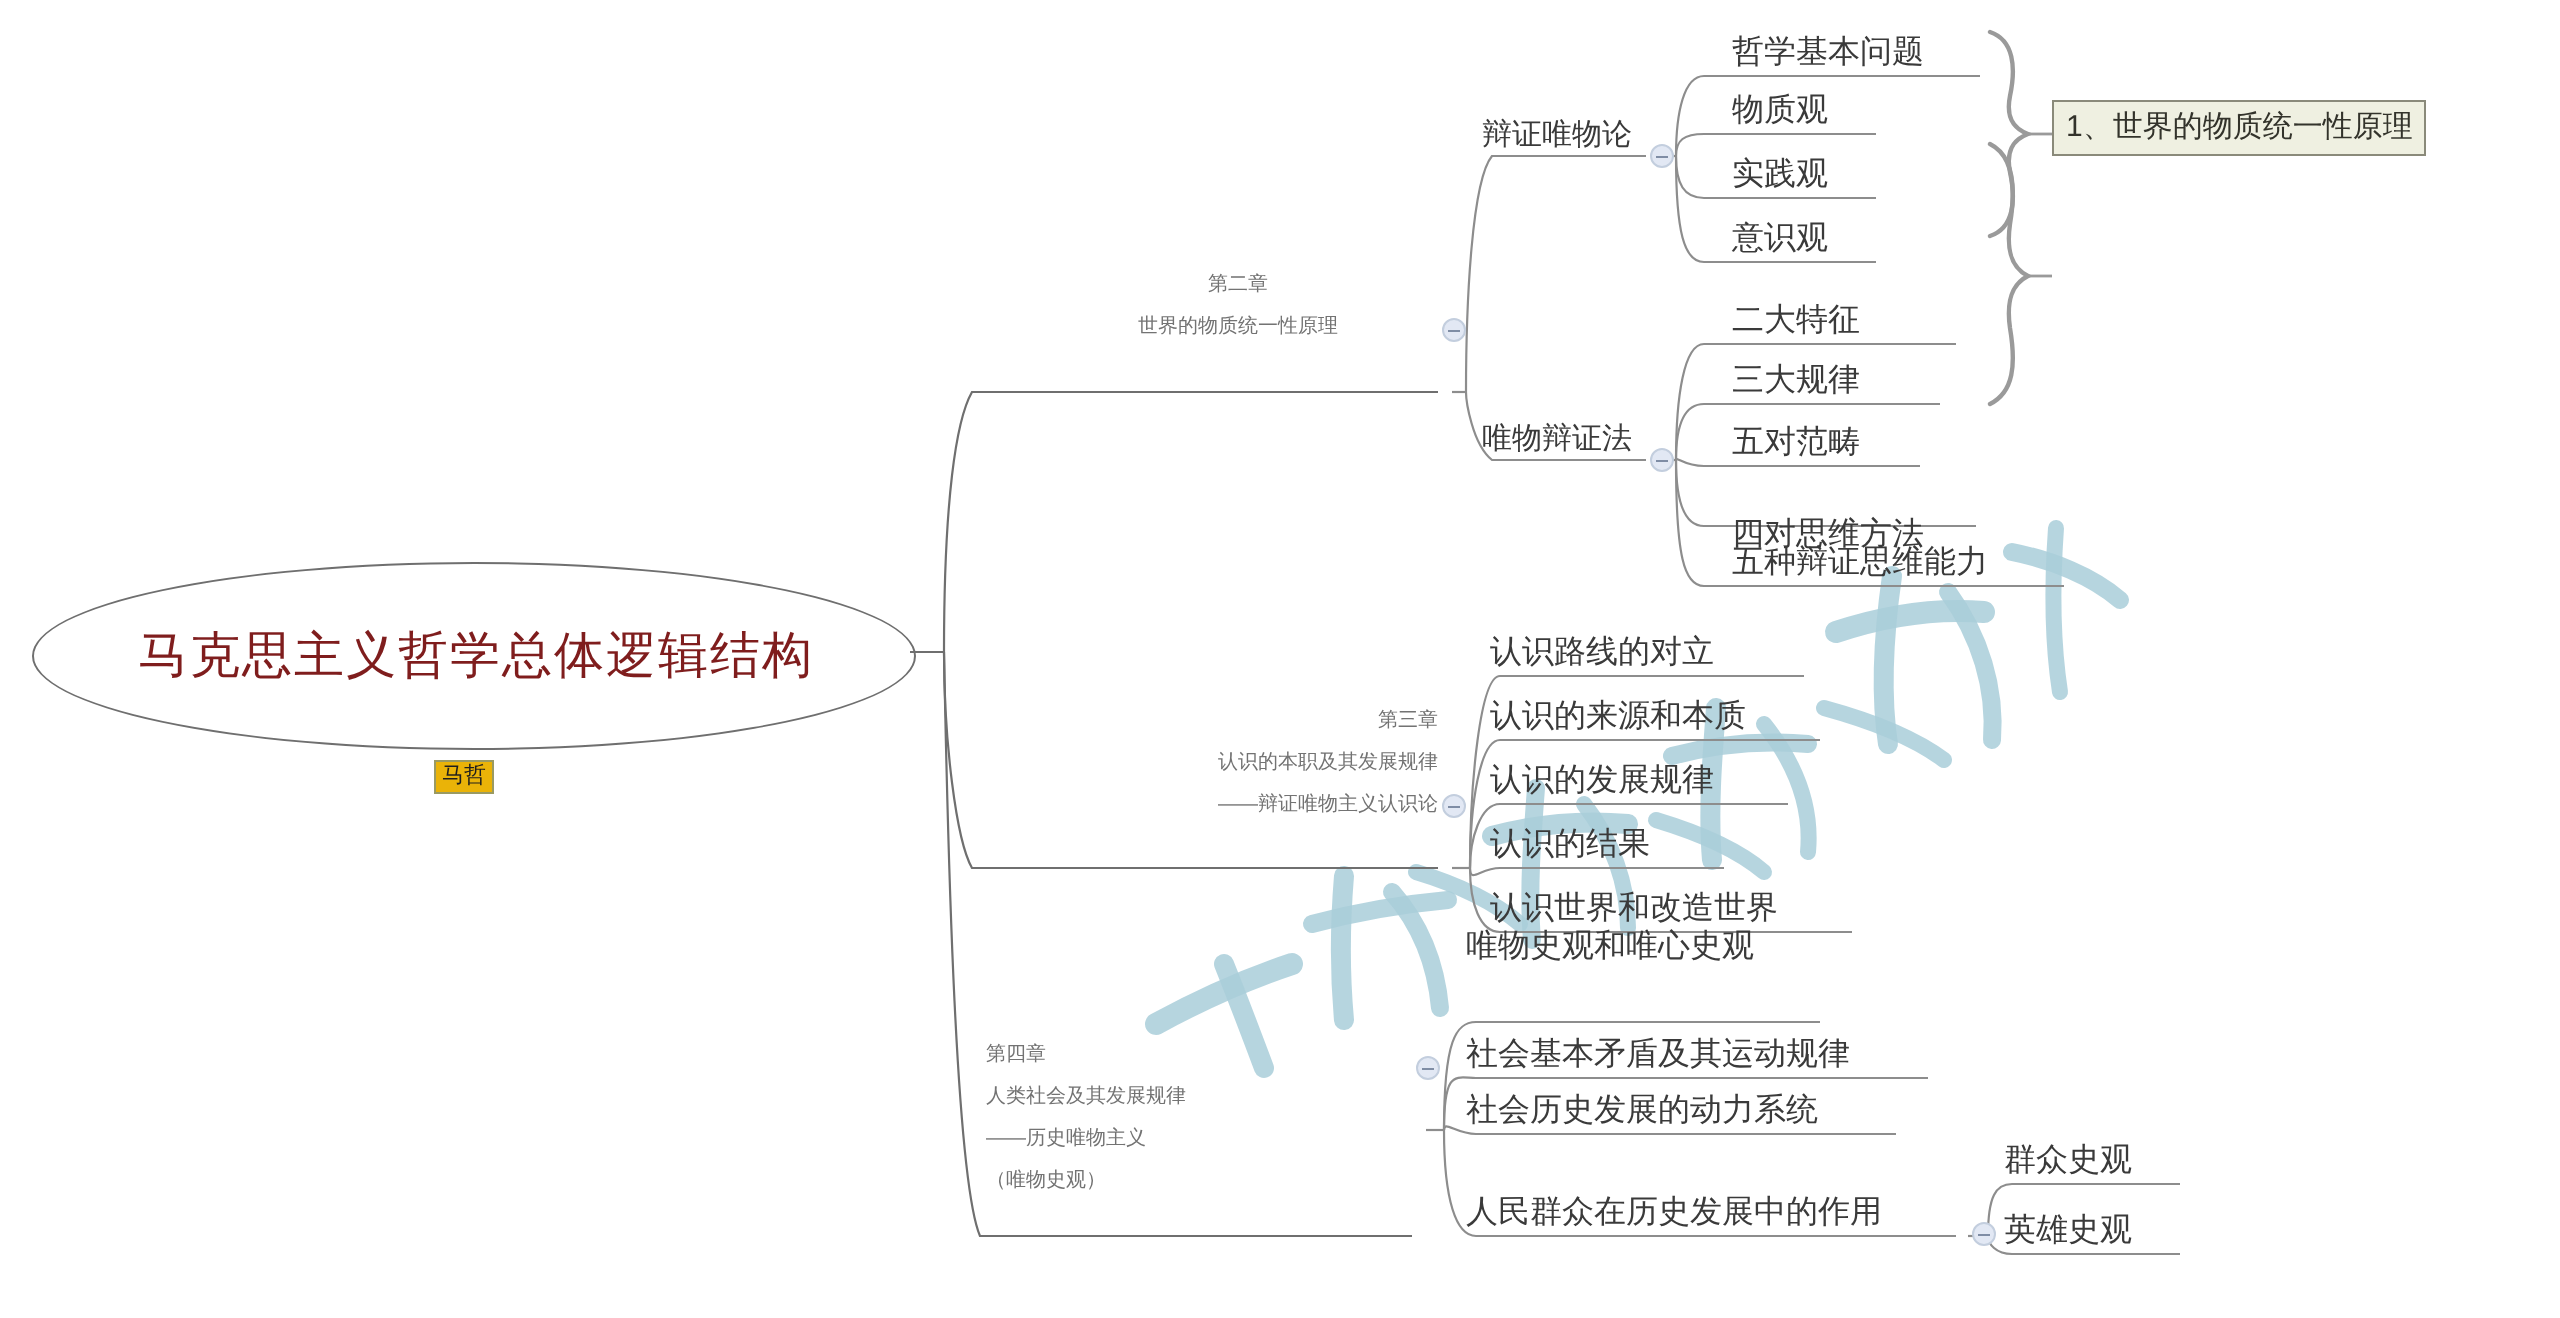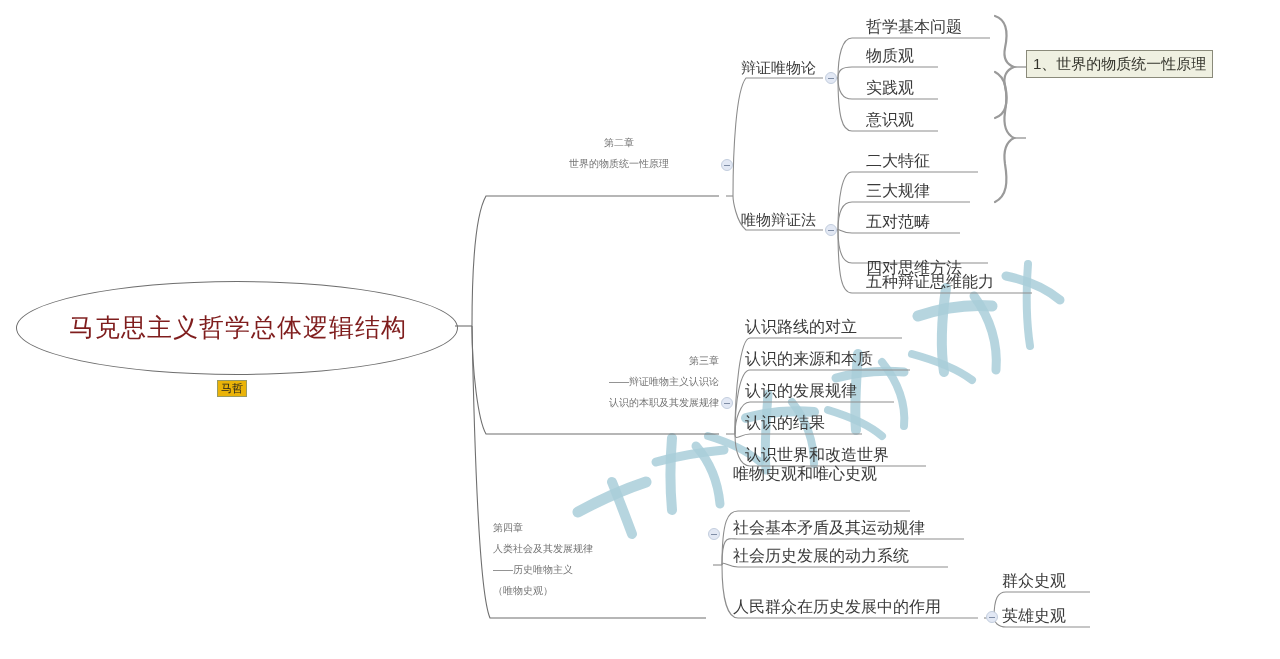--- a/index.html
+++ b/index.html
@@ -265,22 +265,22 @@
   <div class="leaf" style="left:866px; top:211px;">五对范畴</div>
   <div class="leaf" style="left:866px; top:241px;margin-top:16px;">四对思维方法</div>
   <div class="leaf" style="left:866px; top:271px;">五种辩证思维能力</div>
 
   <div class="note" style="left:1026px; top:50px;">
     <div>1、世界的物质统一性原理</div>
   </div>
 
   <div class="chapter" style="left:489px; top:350px; width:230px; text-align:right;">
     <div>第三章</div>
+    <div>认识的本职及其发展规律</div>
     <div>——辩证唯物主义认识论</div>
-    <div>认识的本职及其发展规律</div>
   </div>
   <div class="toggle" style="left:721px; top:397px;"></div>
 
   <div class="leaf" style="left:745px; top:316px;">认识路线的对立</div>
   <div class="leaf" style="left:745px; top:348px;">认识的来源和本质</div>
   <div class="leaf" style="left:745px; top:380px;">认识的发展规律</div>
   <div class="leaf" style="left:745px; top:412px;">认识的结果</div>
   <div class="leaf" style="left:745px; top:444px;">认识世界和改造世界</div>
 
   <div class="chapter" style="left:493px; top:517px; width:213px; text-align:left;">

